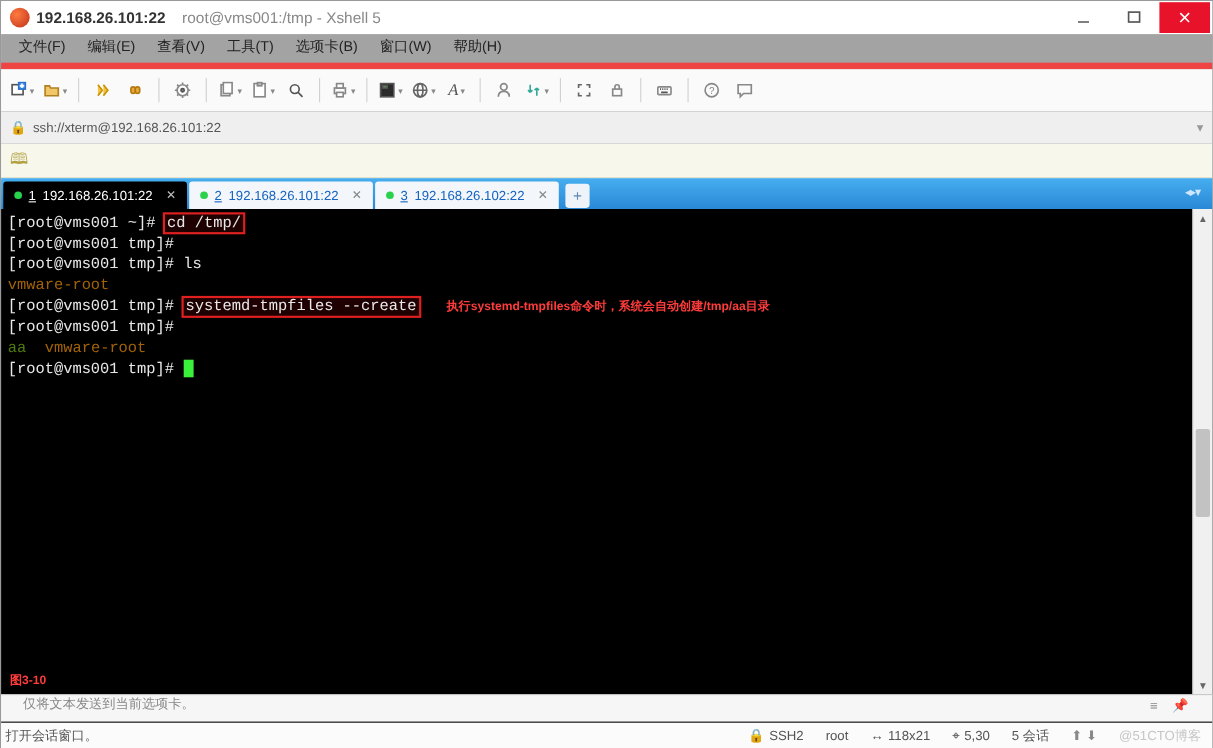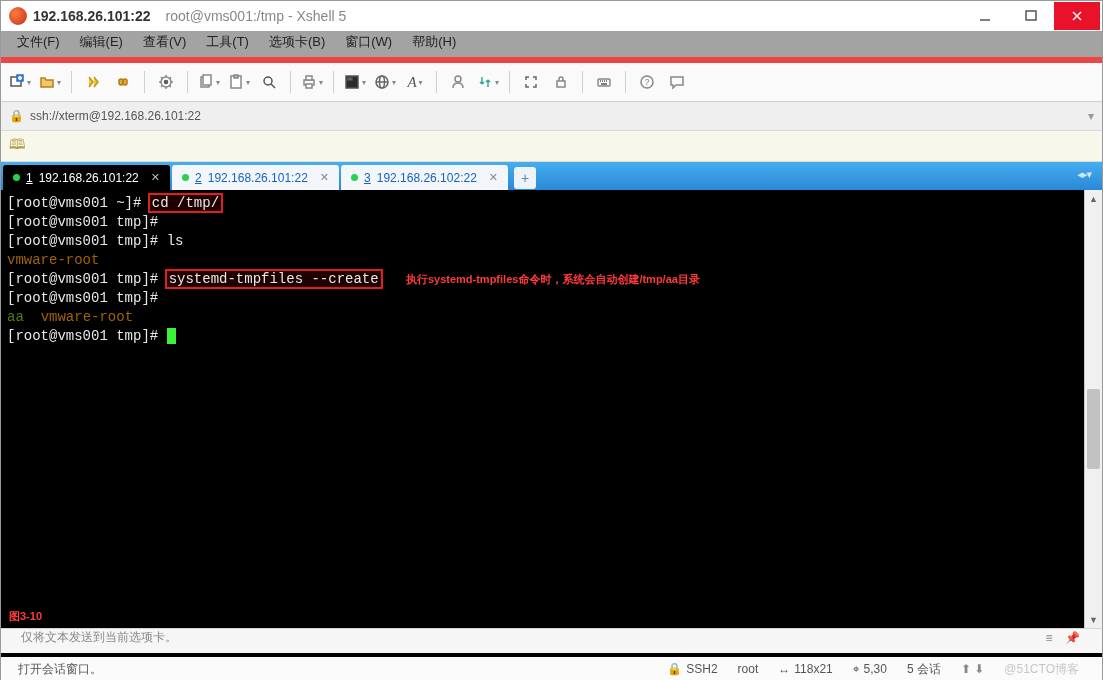--- a/index.html
+++ b/index.html
@@ -40,21 +40,21 @@
 .term .cursor{display:inline-block;width:9px;height:16px;background:#3bf03b;vertical-align:middle}
 .term .aadir{color:#4d7c0f;text-decoration-color:#ff3030;text-decoration-thickness:2px}
 .term .figlabel{position:absolute;left:8px;bottom:2px}
 .vscroll{width:17px;background:#f0f0f0;display:flex;flex-direction:column;border-left:1px solid #c9c9c9}
 .vscroll .arr{height:17px;display:flex;align-items:center;justify-content:center;font-size:9px;color:#666;background:#f0f0f0}
 .vscroll .track{flex:1;background:#f0f0f0;position:relative}
 .vscroll .thumb{position:absolute;left:2px;right:2px;top:45%;height:80px;background:#c2c2c2;border-radius:2px}
 .bottombar1{height:24px;background:#f6f6f6;border-top:1px solid #d4d4d4;display:flex;align-items:flex-start;padding:0 20px;color:#888;gap:6px}
 .bottombar1 .txt{flex:1}
 .bottombar1 .icon{width:18px;height:18px;display:flex;align-items:center;justify-content:center;color:#888}
-.statusbar{height:24px;background:#fbfbfb;border-top:4px solid #000000;display:flex;align-items:center;padding:0 17px;color:#555;gap:8px}
+.statusbar{height:24px;background:#fbfbfb;border-top:1px solid #000000;display:flex;align-items:center;padding:0 4px;color:#555;gap:8px}
 .statusbar .msg{flex:1}
 .statusbar .seg{padding:0 6px;display:flex;align-items:center;gap:4px}
 .statusbar .watermark{color:#c6c6c6;font-size:12px}
 svg.ic{width:16px;height:16px;stroke:#555;fill:none;stroke-width:1.5}
 </style>
 </head>
 <body>
 
 <div class="window">
   <div class="titlebar">

